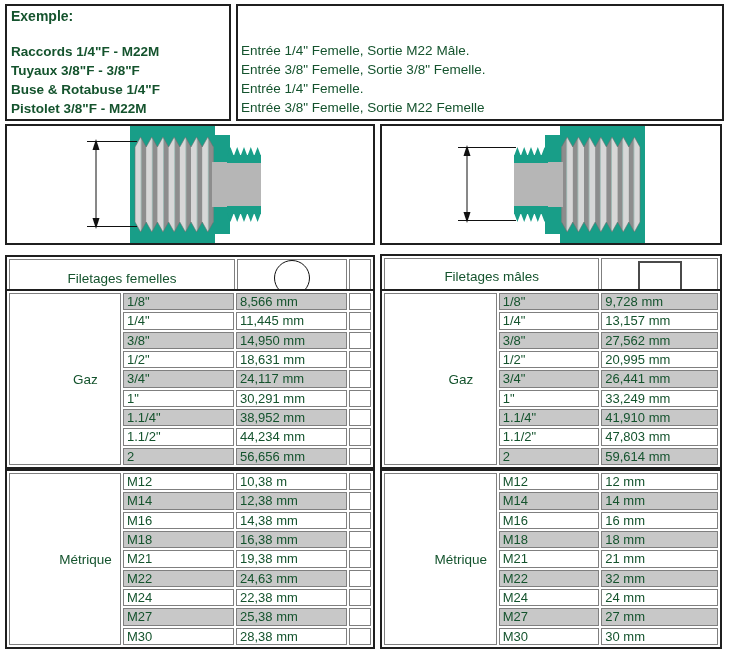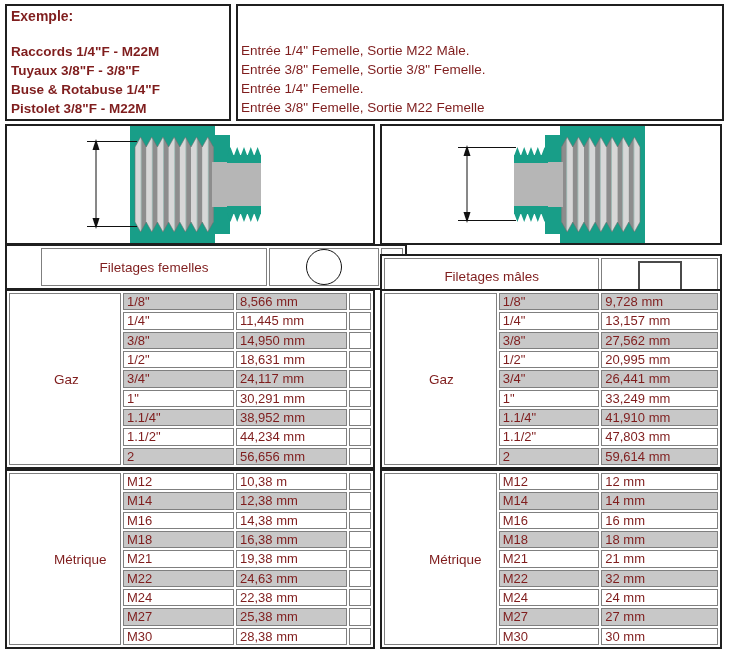--- a/index.html
+++ b/index.html
@@ -1,17 +1,17 @@
 <!DOCTYPE html>
 <html><head>
 <meta charset="utf-8">
 <style>
   html,body{margin:0;padding:0;background:#fff;}
   .page{position:relative;width:729px;height:651px;background:#fff;overflow:hidden;
-        font-family:"Liberation Sans",sans-serif;color:#7f1d1d;}
+        font-family:"Liberation Sans",sans-serif;color:#14532d;}
   .box{position:absolute;border:2px solid #1f1f1f;background:#fff;box-sizing:border-box;}
   
   .box-example{left:5px;top:4px;width:226px;height:117px;display:flex;flex-direction:column;
                justify-content:space-between;padding:2px 4px 1px 4px;}
   .ex-title{font-weight:bold;font-size:14px;}
   .ex-lines div{font-weight:bold;font-size:13.5px;line-height:19px;white-space:nowrap;}
   .box-entries{left:236px;top:4px;width:488px;height:117px;display:flex;flex-direction:column;
                justify-content:flex-end;padding:2px 4px 2px 3px;}
   .box-entries div{font-size:13.5px;line-height:19px;white-space:nowrap;}
   
@@ -23,21 +23,21 @@
   table{border-collapse:separate;border-spacing:2px;position:absolute;table-layout:fixed;
         border:2px solid #1f1f1f;background:#fff;box-sizing:border-box;}
   td{border:1px solid #7f7f7f;font-size:13px;padding:0 3px;overflow:hidden;
      white-space:nowrap;background:#fff;}
   .hdr{height:42px;}
   .hdr td{text-align:center;vertical-align:middle;font-size:13.5px;}
   .t-left{left:5px;width:370px;}
   .t-right{left:380px;width:342px;}
   .data{height:180px;}
   .data td{height:15px;vertical-align:middle;}
-  td.cat{font-size:13.5px;padding-left:44px;}
+  td.cat{text-align:center;font-size:13.5px;padding-left:44px;}
   tr.s td.d{background:#c8c8c8;}
   td.sp{background:#fff;}
   .sym-circle{width:34px;height:34px;border:1.5px solid #111;border-radius:50%;
               margin:0 auto;background:#fff;}
   .sym-square{width:40px;height:31px;border:2.5px solid #4a4a4a;border-bottom:none;
               margin:2px auto 0 auto;background:#fff;}
   svg{display:block;}
 </style>
 </head>
 <body>
@@ -97,21 +97,21 @@
       <g stroke="#111" stroke-width="1" fill="#111">
         <line x1="76" y1="21.5" x2="134" y2="21.5"></line>
         <line x1="76" y1="94.5" x2="134" y2="94.5"></line>
         <line x1="85" y1="23" x2="85" y2="93"></line>
         <polygon points="85,19 81.5,30 88.5,30" stroke="none"></polygon>
         <polygon points="85,97 81.5,86 88.5,86" stroke="none"></polygon>
       </g>
     </svg>
   </div>
 
-  <table class="hdr t-left" style="top:244px;padding-left:32px;">
+  <table class="hdr t-left" style="top:255px;">
     <colgroup>
         <col style="width:226px">
         <col style="width:110px">
         <col style="width:22px">
       </colgroup>
     <tbody>
         <tr>
       <td>Filetages femelles</td>
       <td>
             <div class="sym-circle"></div>

